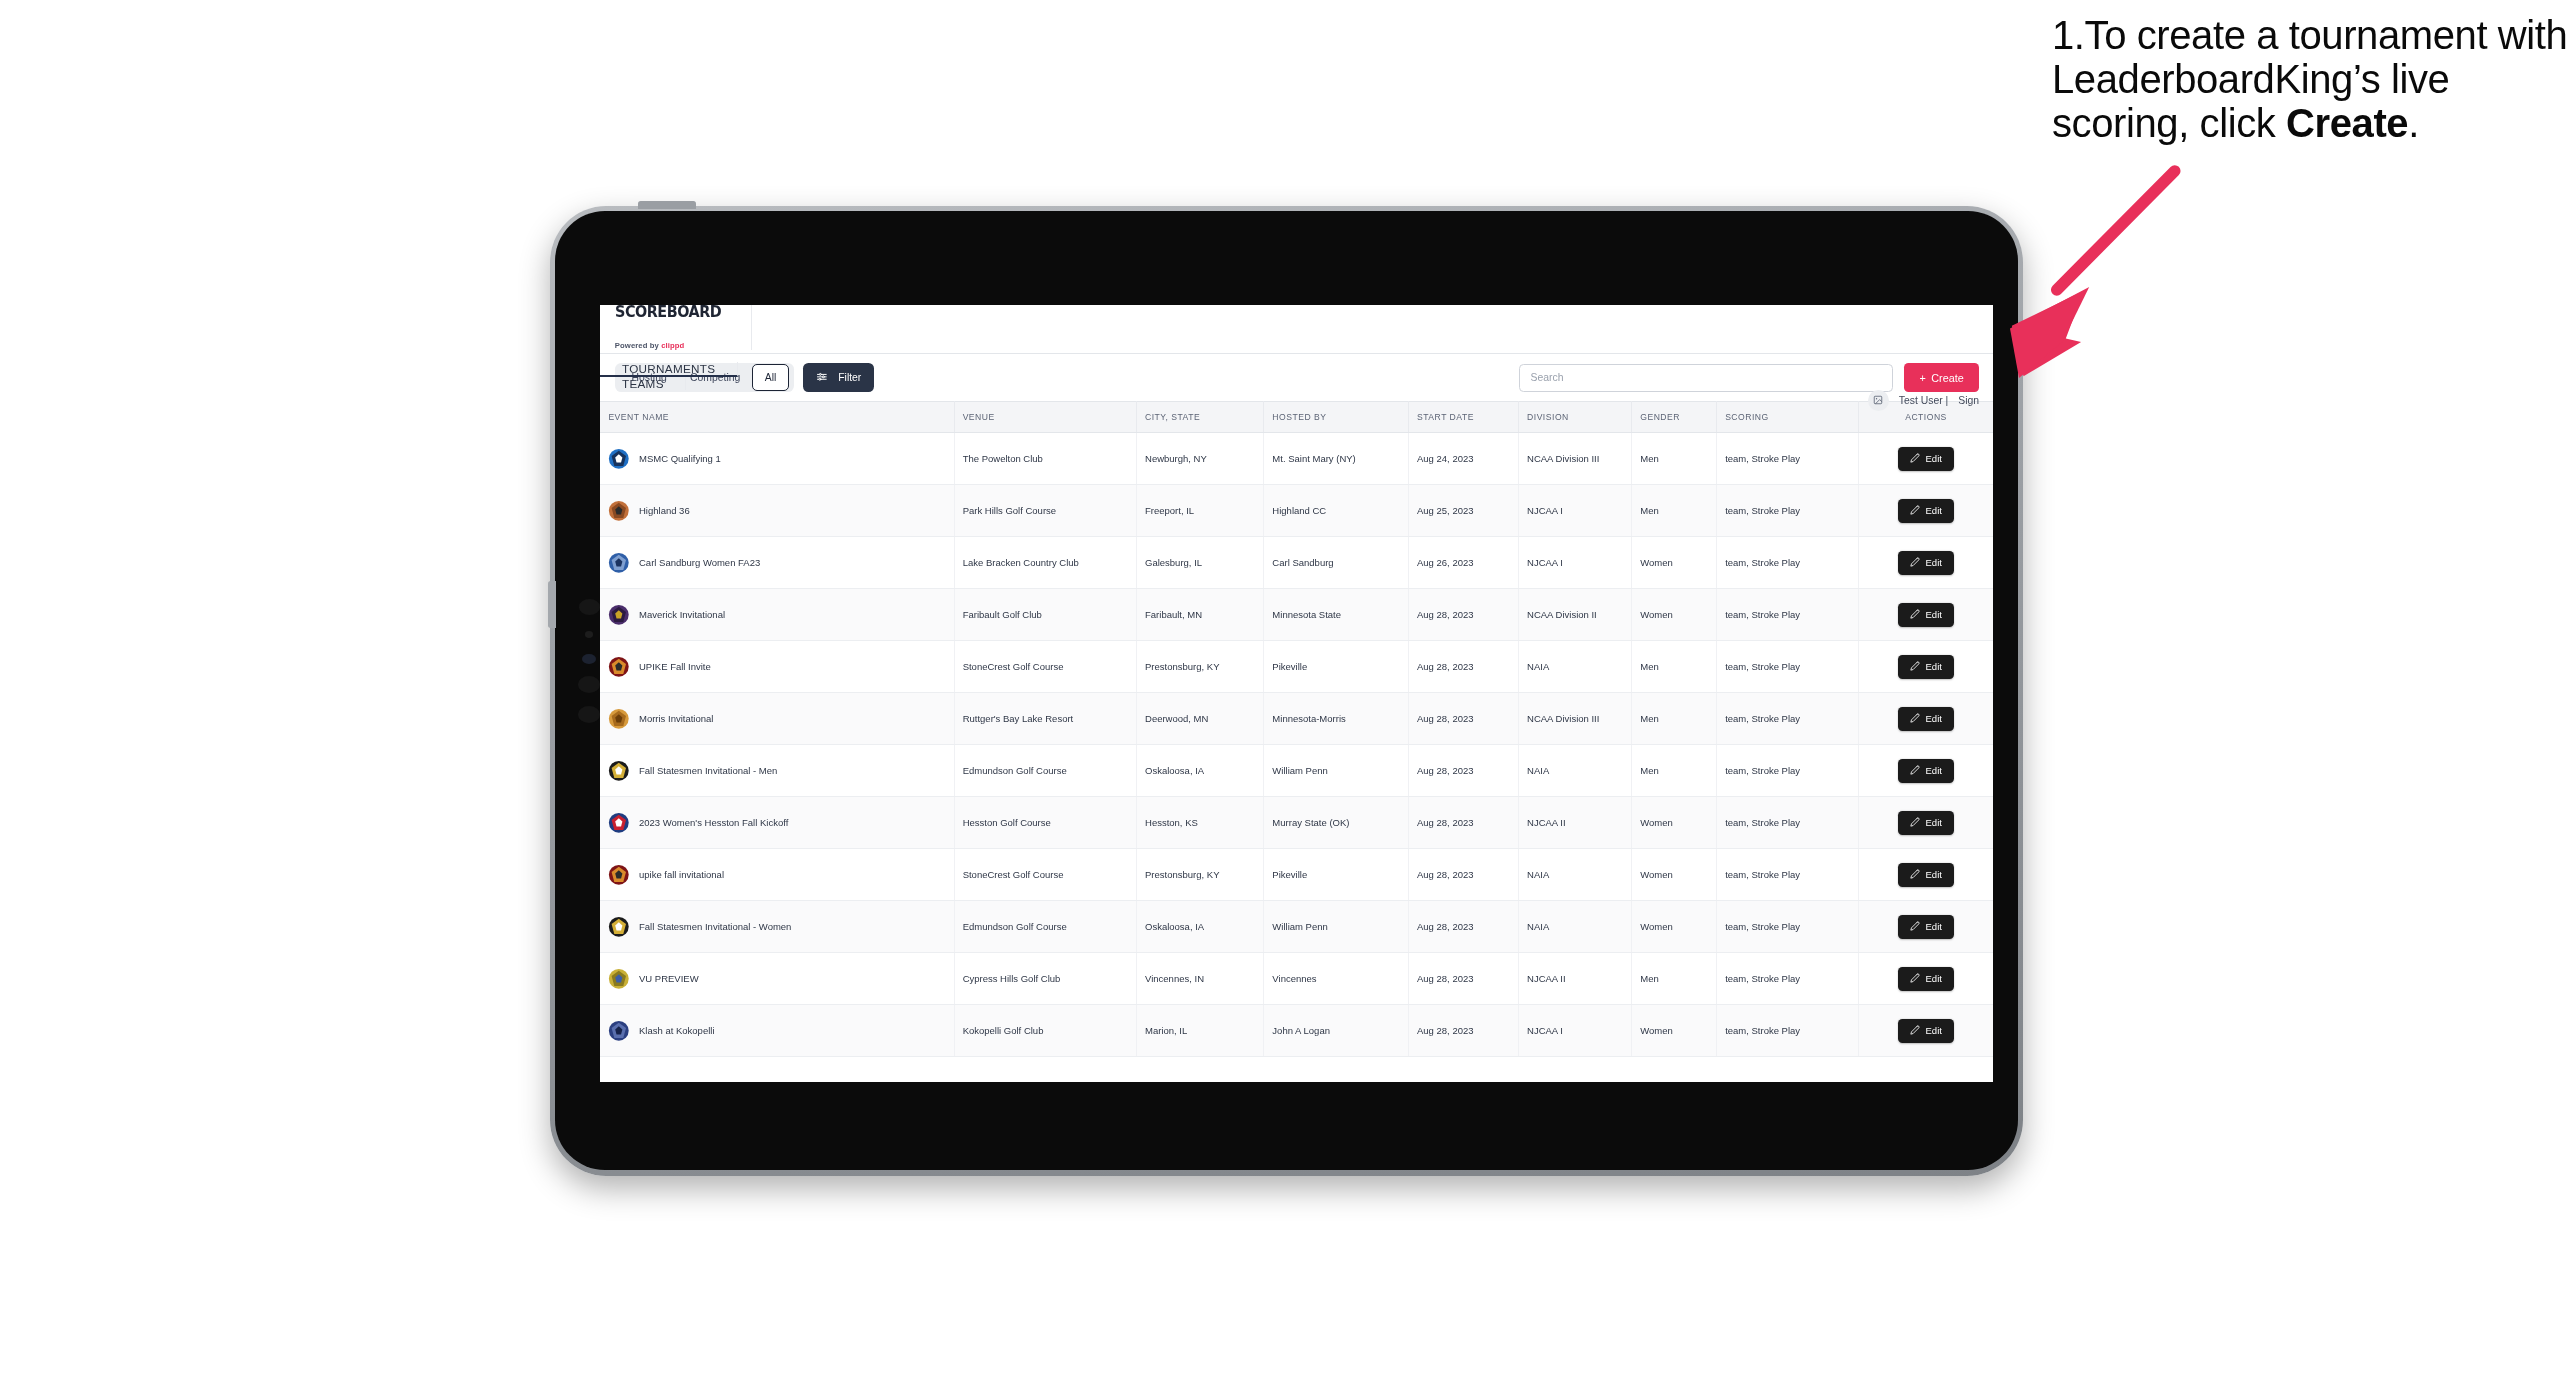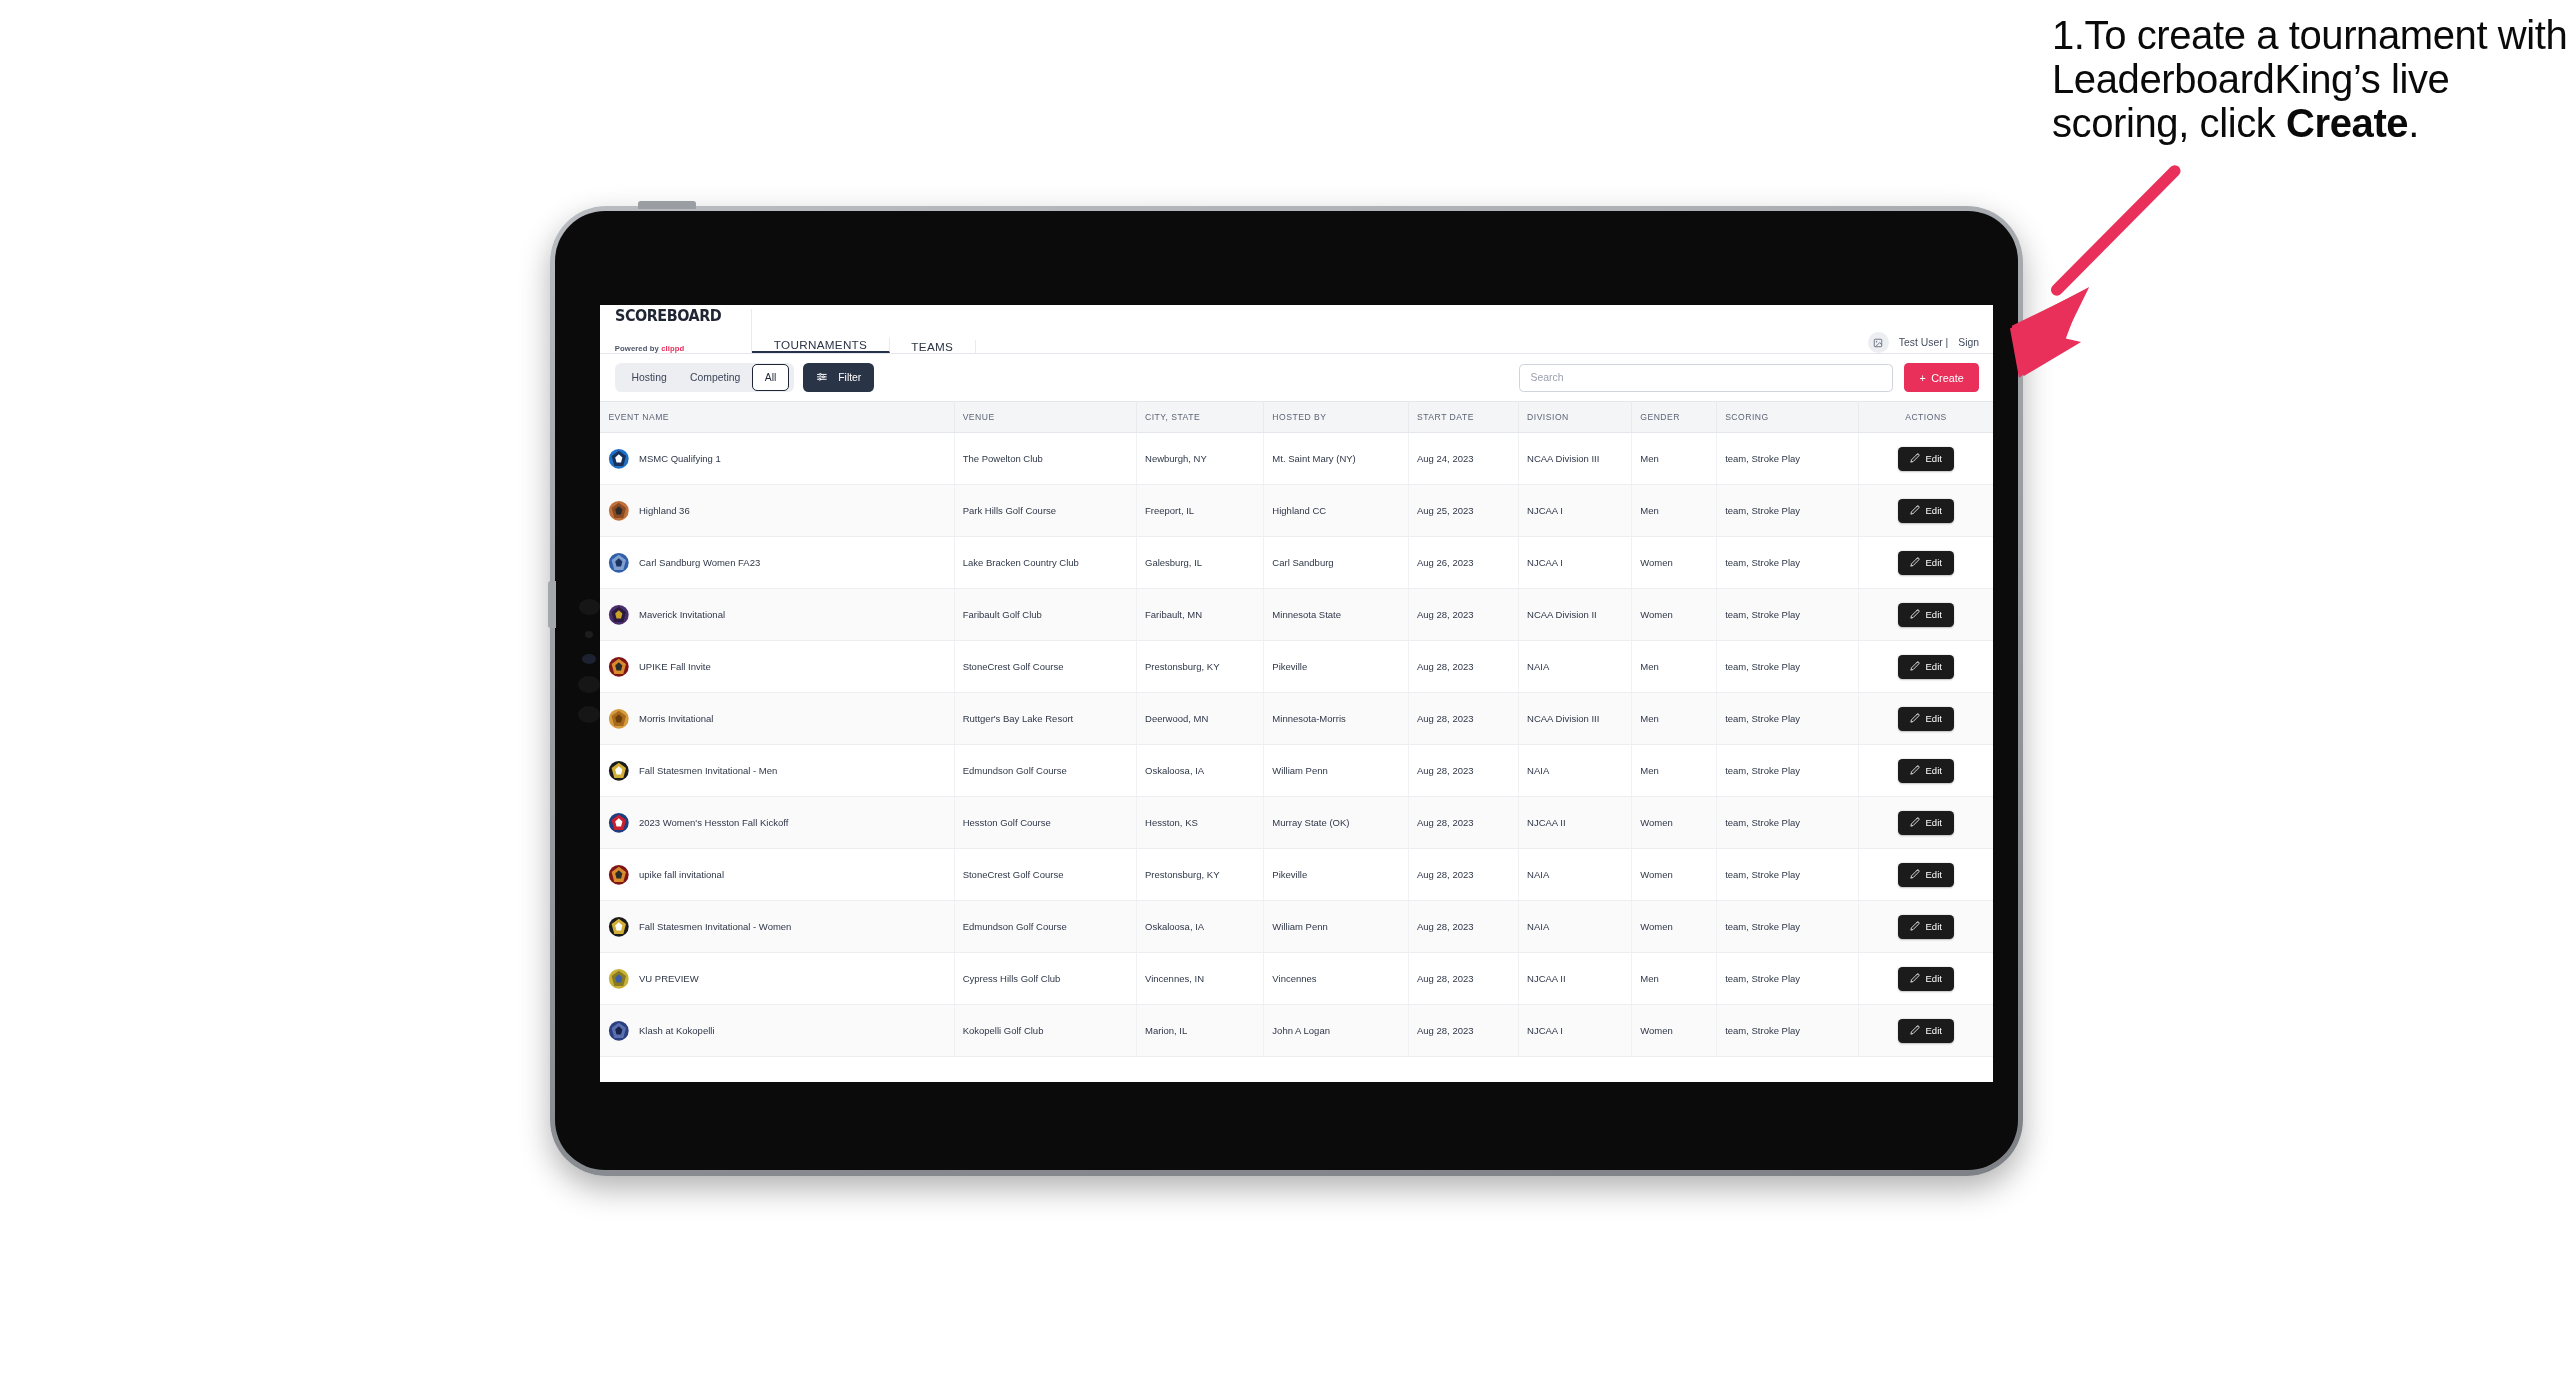--- a/index.html
+++ b/index.html
@@ -61,21 +61,21 @@
     background: #ffffff;
     overflow: hidden;
   }
 
   
   .topnav {
     position: relative;
     height: 49px;
     background: #fff;
     border-bottom: 0.9px solid #e3e6ea;
-    display: flex; align-items: flex-end;
+    display: flex; align-items: flex-start; flex-direction: column;
   }
   .brand {
     display: flex; flex-direction: column; justify-content: center;
     padding: 0 23.4px 0 14.4px;
     border-right: 0.9px solid #e8eaee;
   }
   .brand-name {
     font-family: "DejaVu Sans", sans-serif;
     font-weight: 700;
     font-size: 15.3px;

